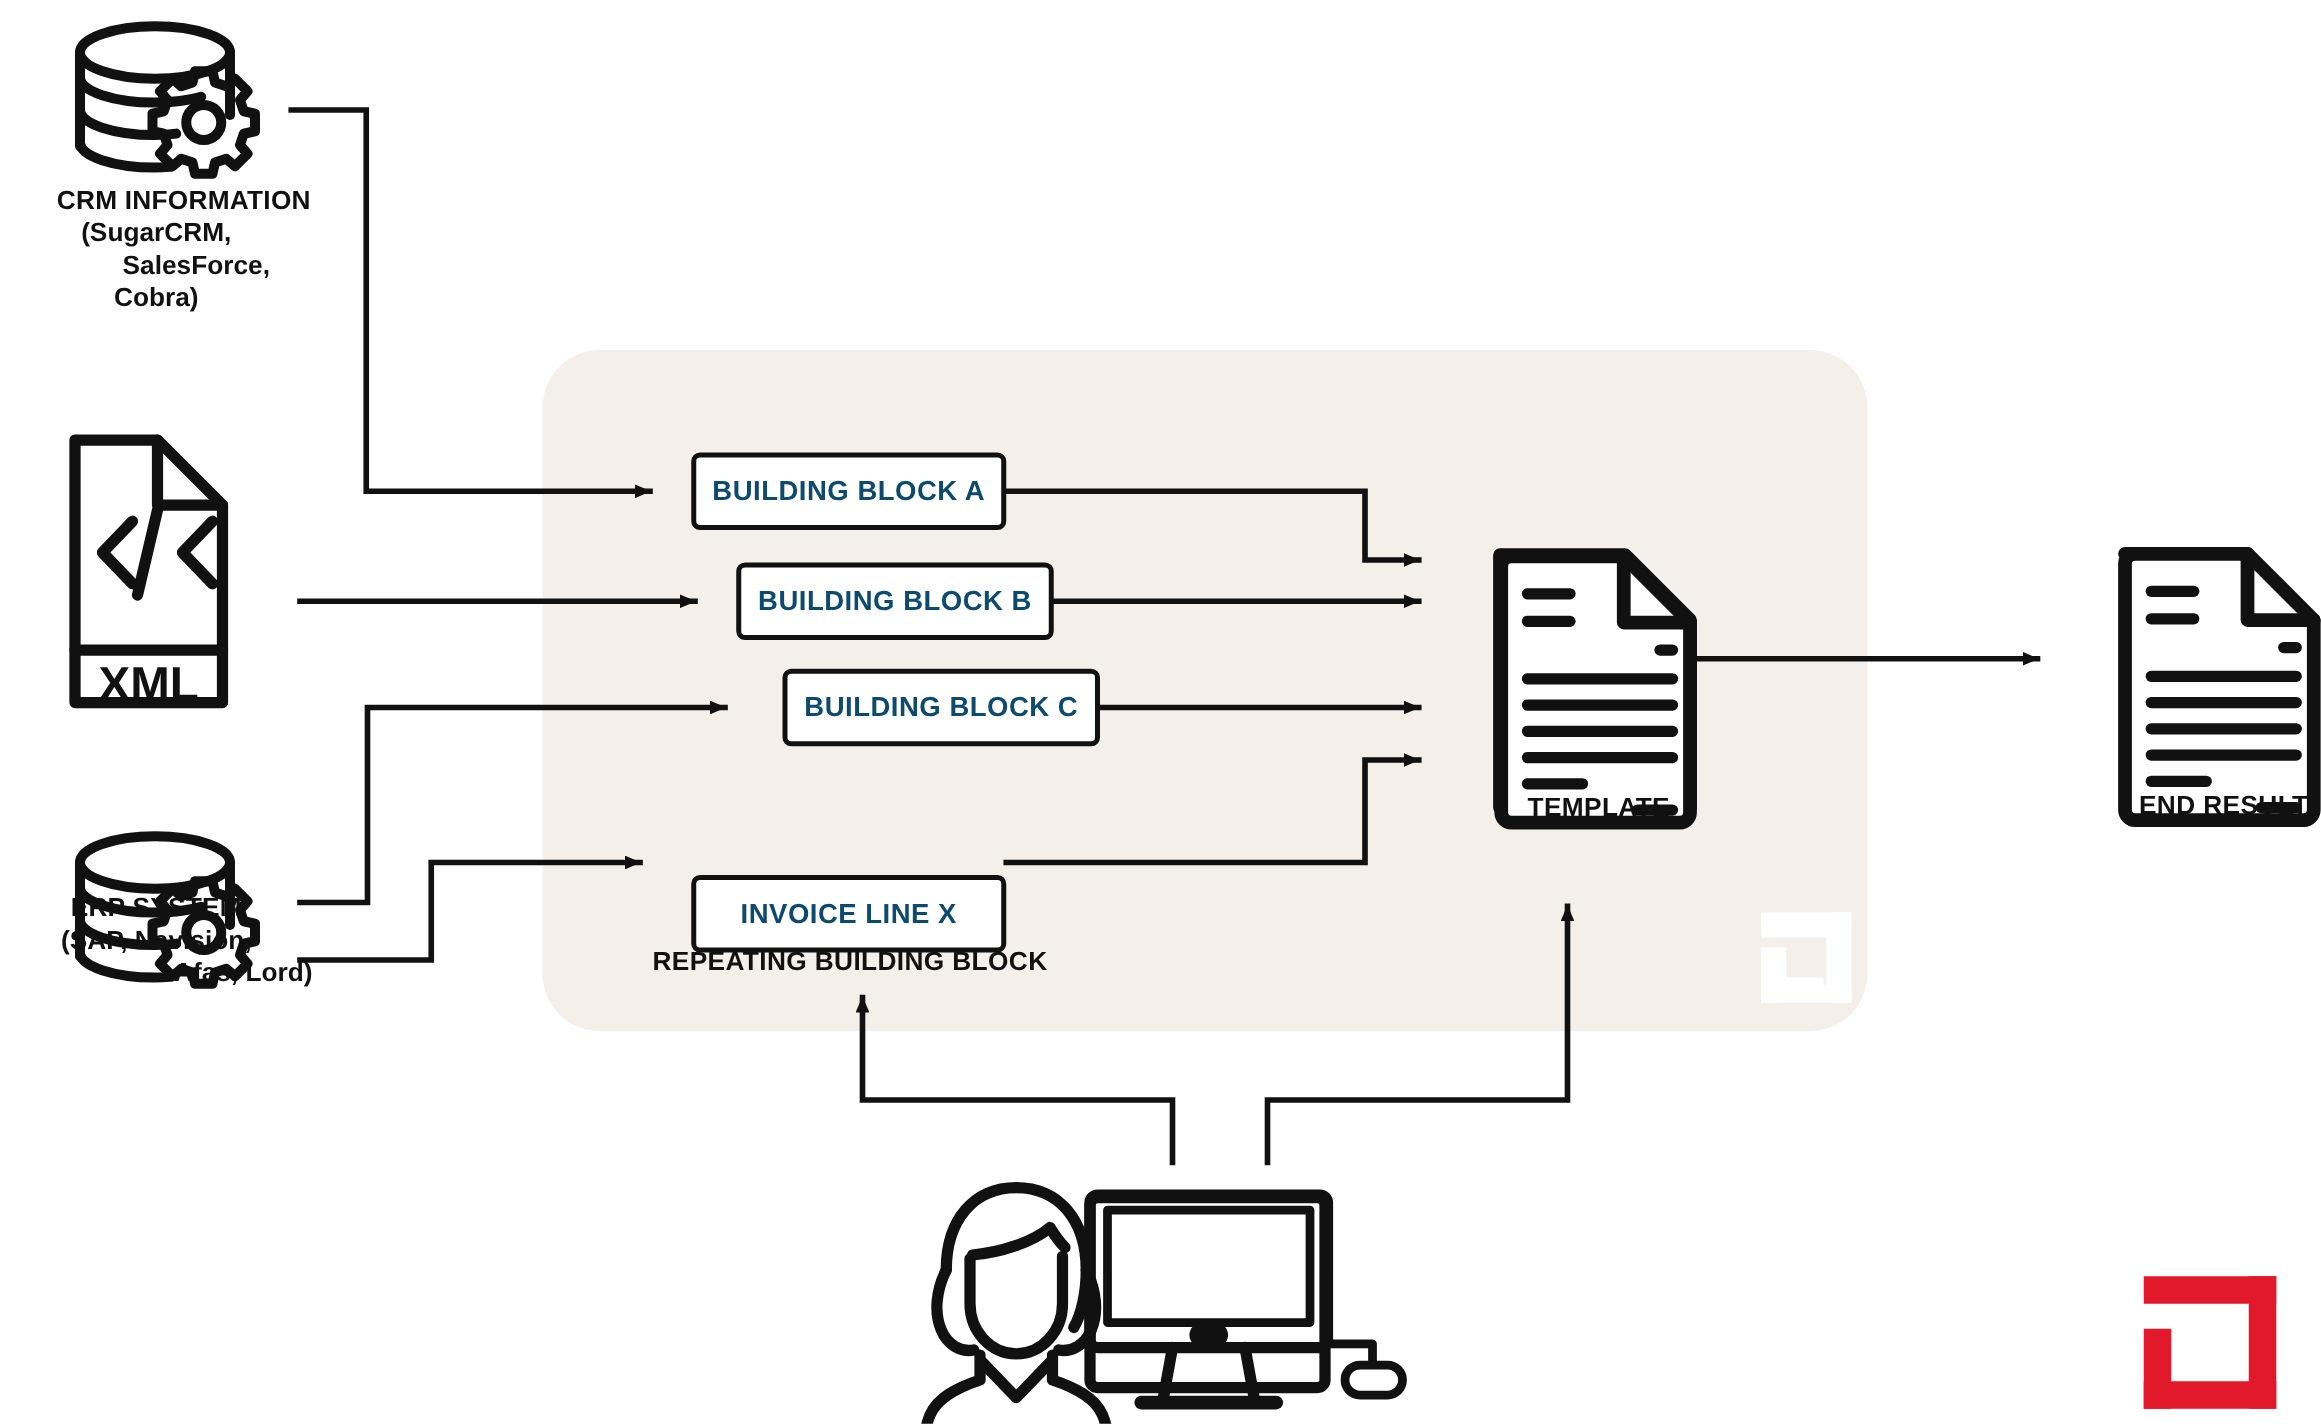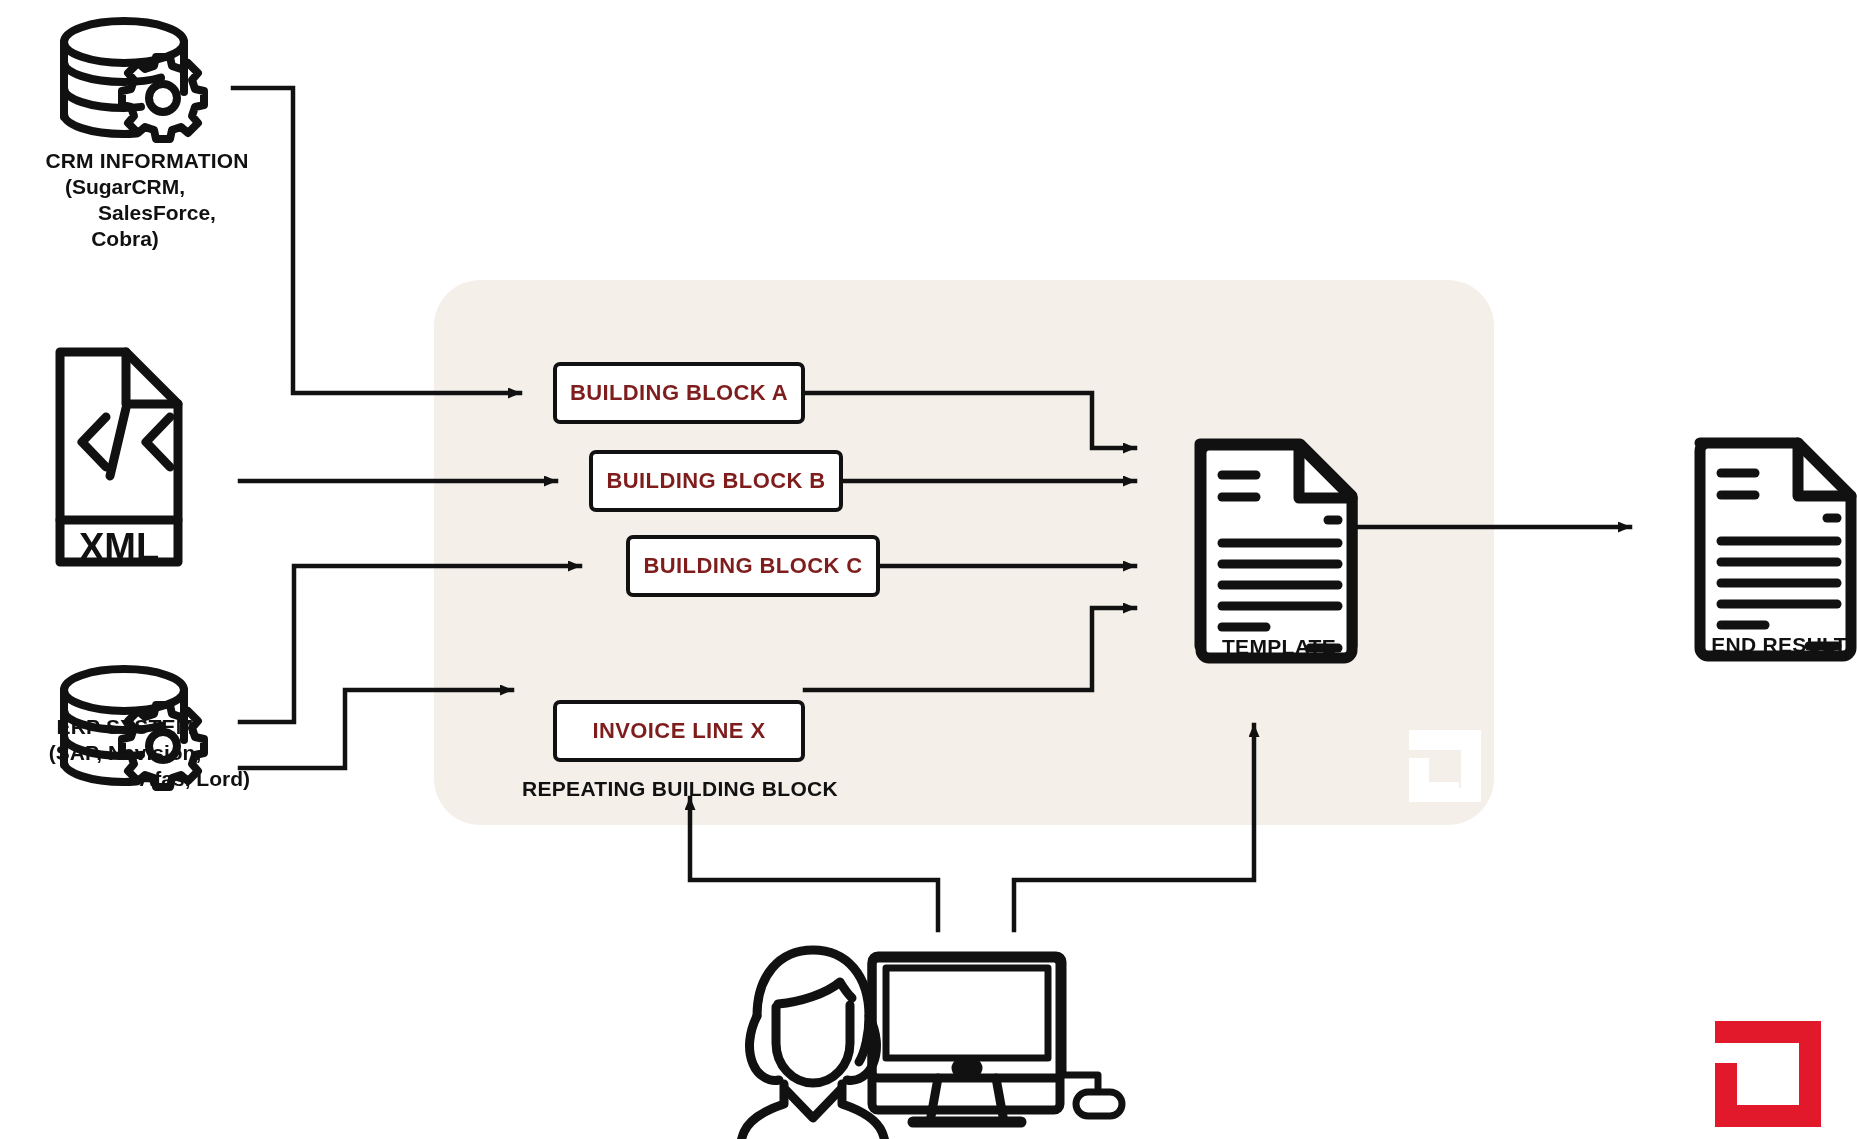--- a/index.html
+++ b/index.html
@@ -5,21 +5,21 @@
   html,body{margin:0;padding:0;background:#ffffff;}
   body{width:1857px;height:1139px;position:relative;overflow:hidden;
        font-family:"Liberation Sans",sans-serif;}
   #stage{position:absolute;left:0;top:0;width:1857px;height:1139px;}
   svg.diag{position:absolute;left:0;top:0;width:1857px;height:1139px;}
   .lbl{position:absolute;text-align:center;color:#111111;line-height:1.24;
        font-family:"Liberation Sans",sans-serif;}
   .src-title{font-size:21px;font-weight:bold;letter-spacing:.2px;}
   .src-sub{font-size:21px;font-weight:bold;}
   .cap{font-size:21px;font-weight:bold;letter-spacing:.3px;margin-top:12px;}
-  .bb-text{font-size:22px;font-weight:bold;color:#7f1d1d;letter-spacing:.4px;
+  .bb-text{font-size:22px;font-weight:bold;color:#0c4a6e;letter-spacing:.4px;
            white-space:nowrap;font-family:"Liberation Sans",sans-serif;}
   .bbox{position:absolute;background:#FFFFFF;border:4px solid #111111;
         border-radius:7px;display:flex;align-items:center;justify-content:center;
         box-sizing:border-box;}
 </style>
 </head>
 <body>
 
 <div id="stage">
 
@@ -201,19 +201,19 @@
   </div>
 
   <div class="bbox" style="left:626px;top:535px;width:254px;height:62px;">
     <span class="bb-text">BUILDING BLOCK C</span>
   </div>
 
   <div class="bbox" style="left:553px;top:659px;width:252px;height:62px;margin-top:41px;">
     <span class="bb-text">INVOICE LINE X</span>
   </div>
 
-  <div class="lbl cap" style="left:440px;top:764px;width:480px;">REPEATING BUILDING BLOCK</div>
+  <div class="lbl cap" style="left:440px;top:745px;width:480px;">REPEATING BUILDING BLOCK</div>
 
   <div class="lbl cap" style="left:1134px;top:622px;width:290px;">TEMPLATE</div>
 
   <div class="lbl cap" style="left:1634px;top:620px;width:290px;">END RESULT</div>
 
 </div>
 
 </body></html>

